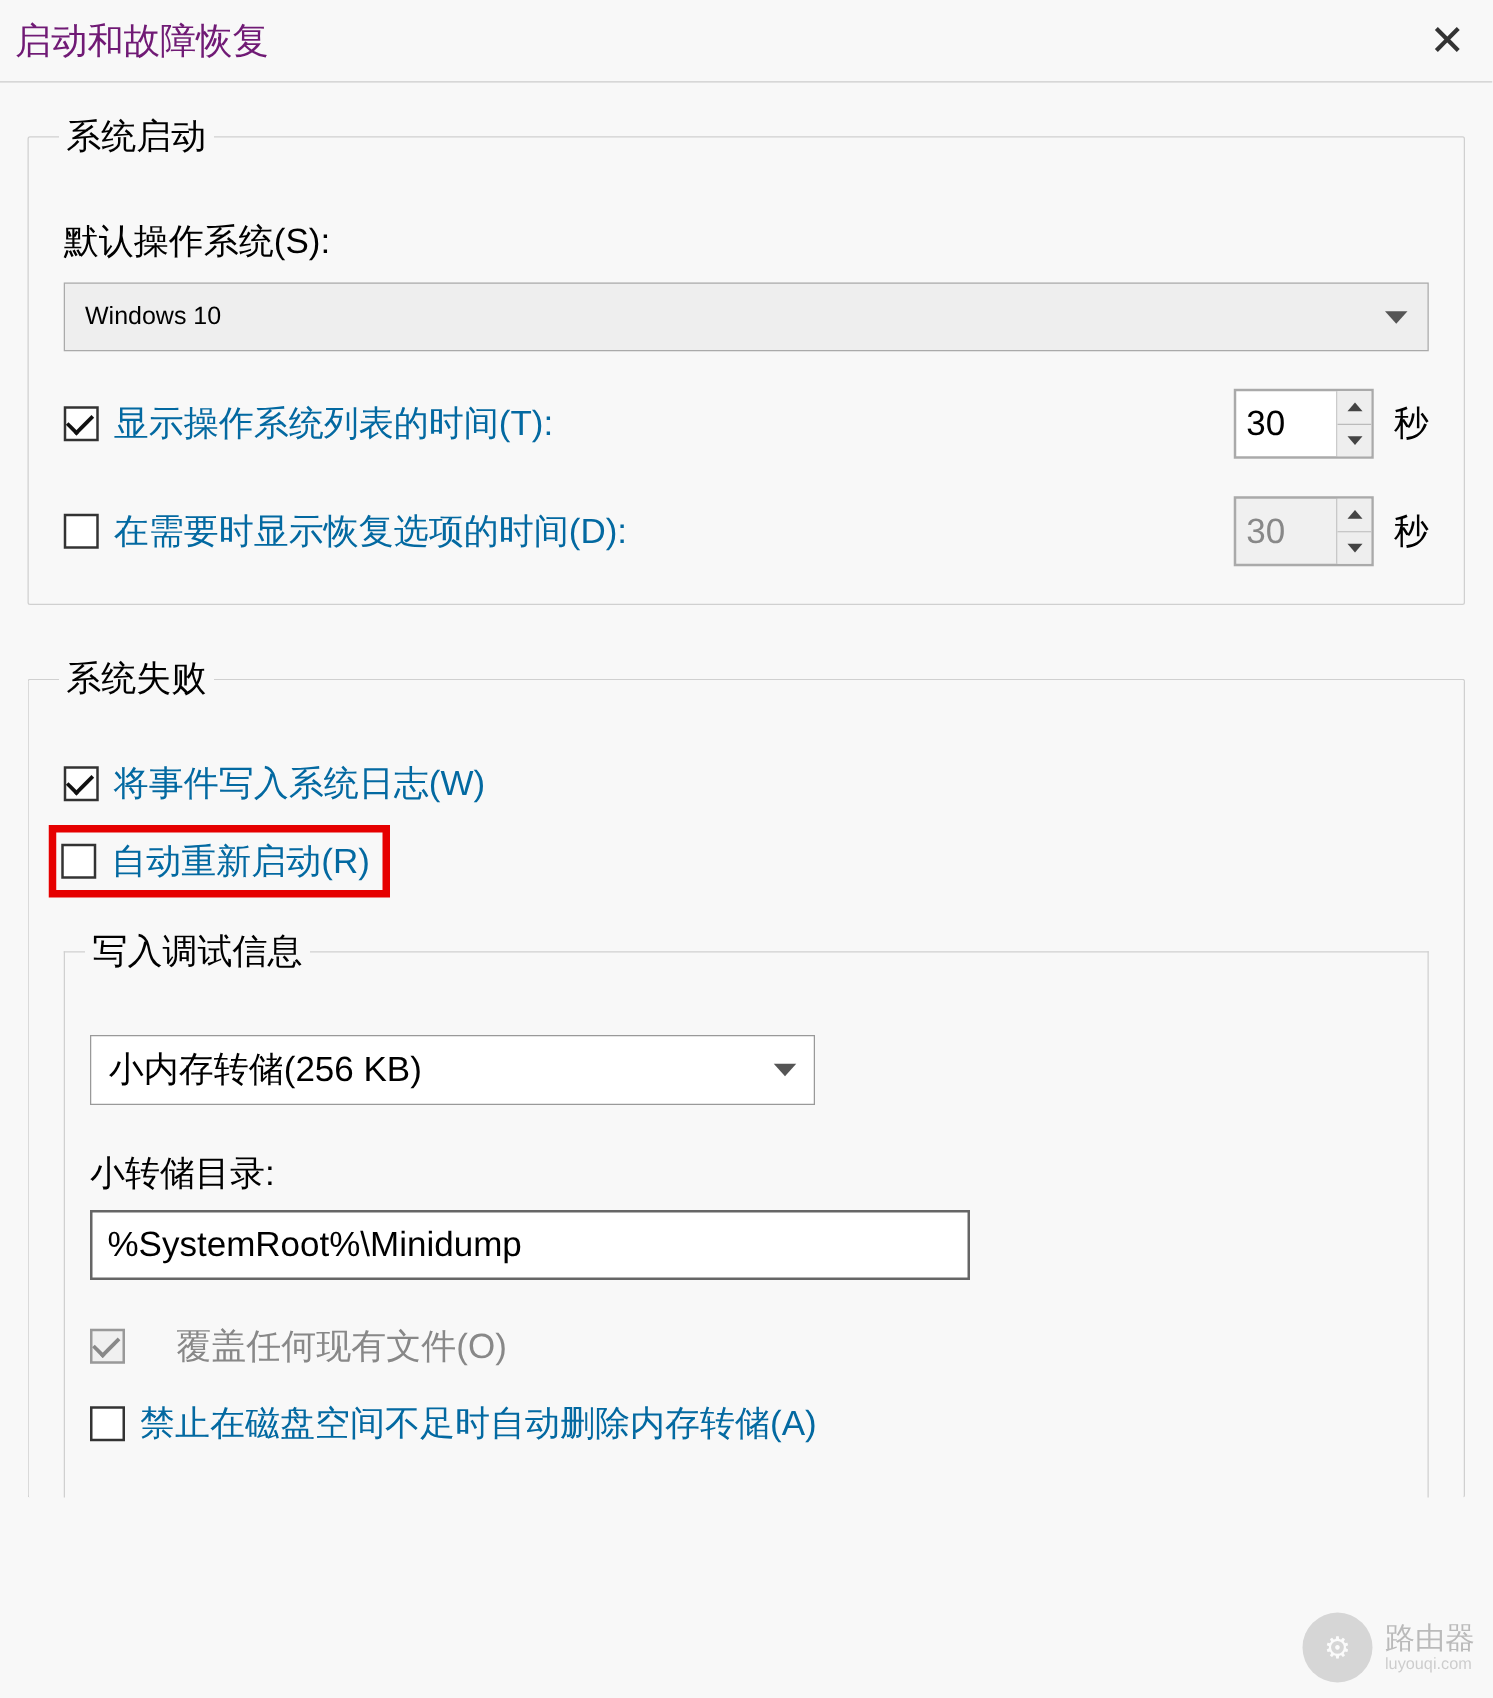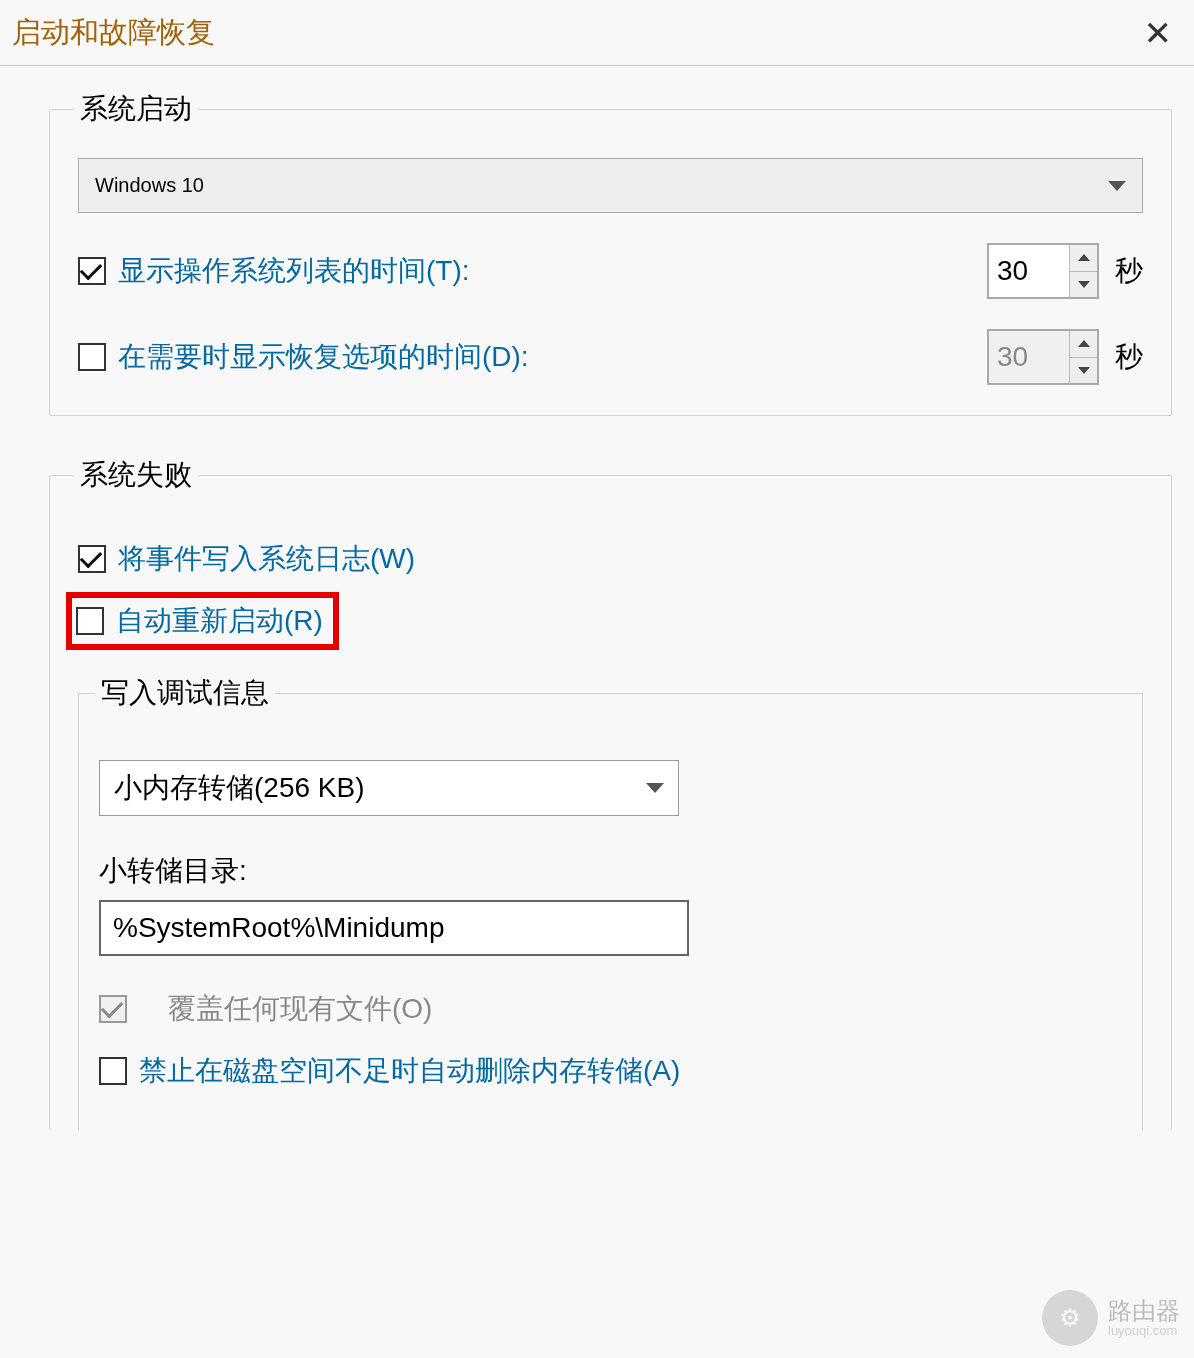--- a/index.html
+++ b/index.html
@@ -15,33 +15,32 @@
       height: 66px;
       background: #f8f8f8;
       border-bottom: 1px solid #ccc;
       display: flex;
       align-items: center;
       justify-content: space-between;
       padding: 0 14px 0 12px;
     }
     .titlebar-title {
       font-size: 29px;
-      color: #a16207;
+      color: #701a75;
     }
     .close-btn {
       font-size: 34px;
       color: #333;
       cursor: pointer;
       font-weight: 300;
       line-height: 1;
       padding: 4px 8px;
     }
     .content {
       padding: 24px 22px 0 22px;
-      margin-left: 27px;
     }
     fieldset.group {
       border: 1px solid #d0d0d0;
       border-radius: 2px;
       margin-bottom: 40px;
       padding: 30px 28px 30px 28px;
       position: relative;
     }
     fieldset.group legend {
       font-size: 28px;
@@ -171,21 +170,21 @@
       font-size: 28px;
       margin-top: 28px;
       cursor: pointer;
     }
     .field-label {
       font-size: 28px;
       margin-top: 36px;
       margin-bottom: 10px;
     }
     .text-input {
-      width: 590px;
+      width: 704px;
       height: 56px;
       border: 2px solid #666;
       background: #fff;
       font-size: 28px;
       padding: 0 12px;
       color: #000;
     }
     .watermark {
       position: absolute;
       bottom: 12px;
@@ -214,20 +213,21 @@
 <div class="titlebar">
   <span class="titlebar-title">启动和故障恢复</span>
   <span class="close-btn">✕</span>
 </div>
 
 <div class="content">
 
   <fieldset class="group">
     <legend>系统启动</legend>
 
+    <div class="label-row">默认操作系统(S):</div>
     <div class="select">
       <span>Windows 10</span>
       <span class="chev"></span>
     </div>
 
     <div class="chk-row">
       <div class="cb checked"></div>
       <span class="chk-label">显示操作系统列表的时间(T):</span>
       <div class="spin-wrap">
         <div class="spin">

